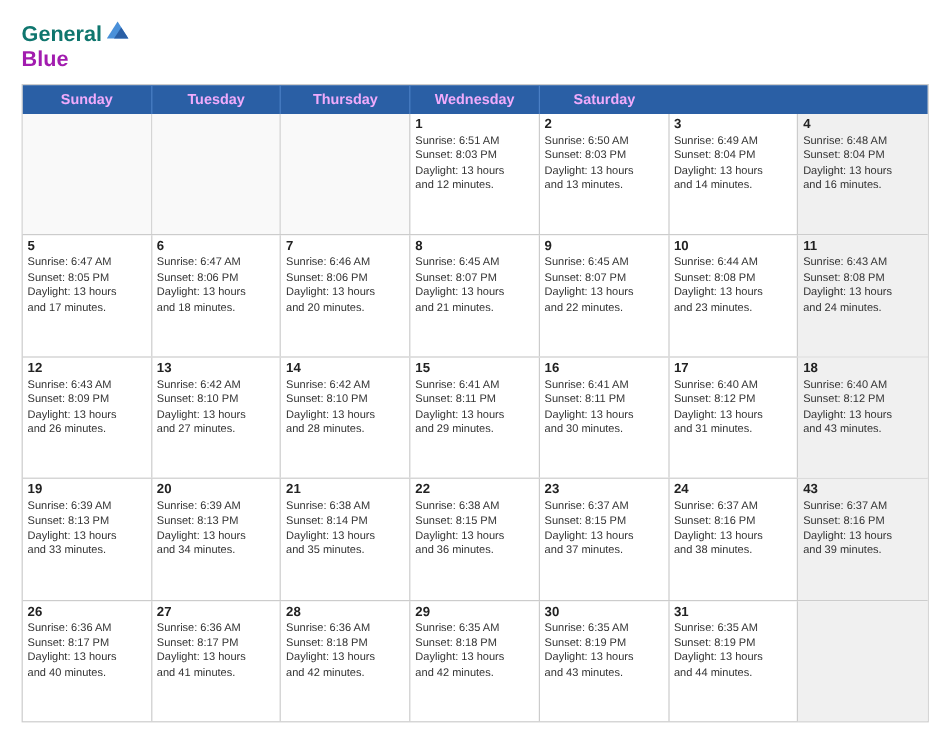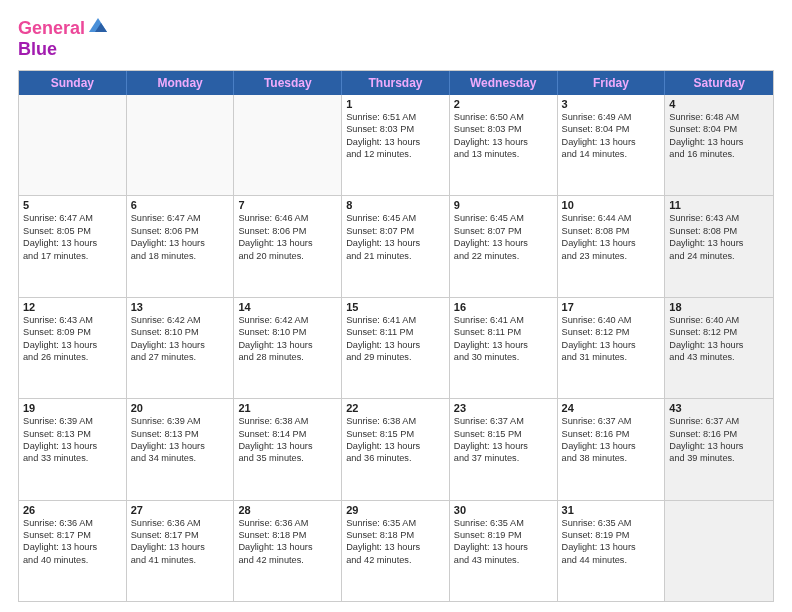--- a/index.html
+++ b/index.html
@@ -23,21 +23,21 @@
       align-items: flex-start;
       margin-bottom: 10px;
     }
     .logo {
       display: flex;
       align-items: center;
     }
     .logo-text {
       font-size: 18px;
       font-weight: bold;
-      color: #ec4899;
+      color: #0f766e;
       line-height: 1.1;
     }
     .logo-icon {
       width: 22px;
       height: 22px;
       margin-left: 2px;
       position: relative;
       top: -4px;
     }
     .title-block {
@@ -129,25 +129,23 @@
     </div>
     <div class="title-block">
       <div class="main-title"></div>
       <div class="subtitle"></div>
     </div>
   </div>
 
   <div class="calendar">
     <div class="cal-header">
     <div class="cal-header-cell">Sunday</div>
-        <div class="cal-header-cell">Monday</div>
         <div class="cal-header-cell">Tuesday</div>
         <div class="cal-header-cell">Thursday</div>
         <div class="cal-header-cell">Wednesday</div>
-        <div class="cal-header-cell">Friday</div>
         <div class="cal-header-cell">Saturday</div>
       </div>
     <div class="cal-body">
     <div class="cal-row">
           <div class="cal-cell empty"></div>
           <div class="cal-cell empty"></div>
           <div class="cal-cell empty"></div>
           <div class="cal-cell">
             <span class="day-num">1</span>
             <span class="cell-line">Sunrise: 6:51 AM</span>

